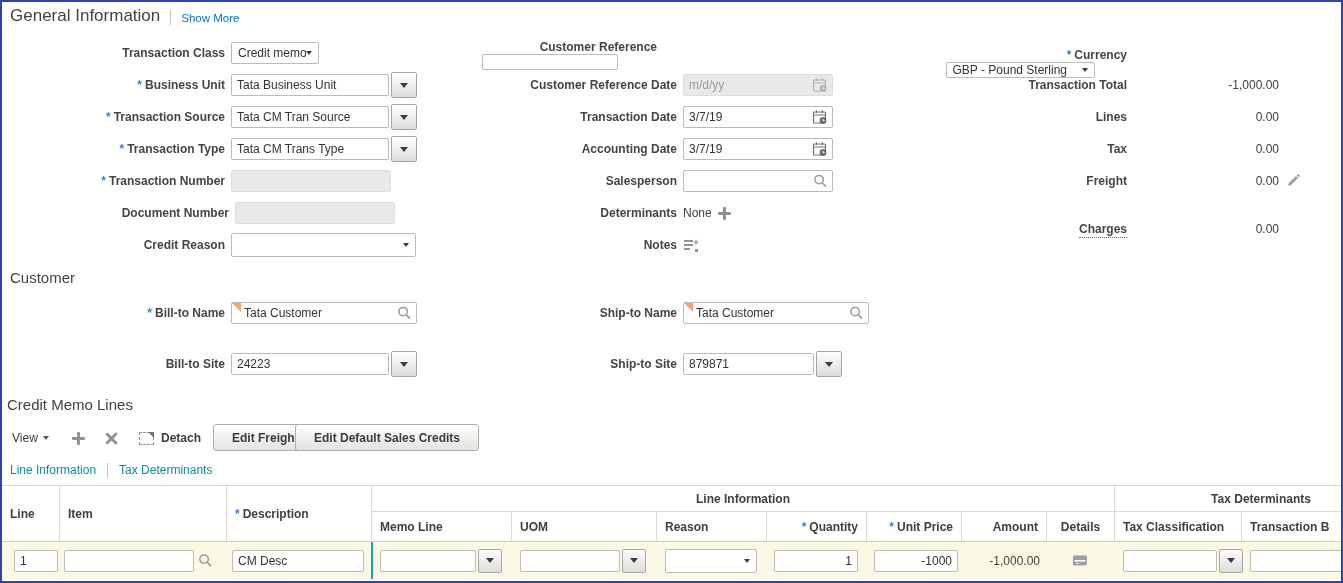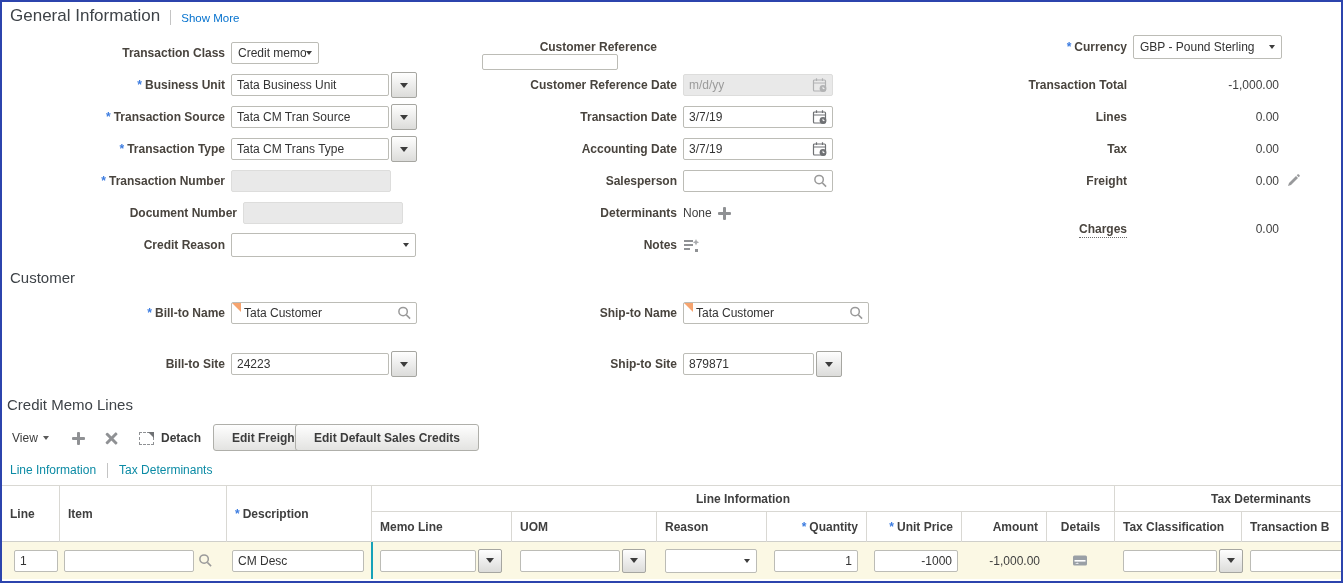--- a/index.html
+++ b/index.html
@@ -121,21 +121,21 @@
           <span class="caret"></span>
         </button>
     </div>
   </div>
 
   <div class="frow" style="top:166px;left:0;">
     <span class="lbl w223"><span class="star">*</span><span class="lbl-text">Transaction Number</span></span>
     <input class="txt" style="width: 160px;" disabled="" value="">
   </div>
 
-  <div class="frow" style="top:198px;left:12px;">
+  <div class="frow" style="top:198px;left:4px;">
     <span class="lbl w223"><span class="lbl-text">Document Number</span></span>
     <input class="txt" style="width: 160px;" disabled="" value="">
   </div>
 
   <div class="frow" style="top:230px;left:0;">
     <span class="lbl w223"><span class="lbl-text">Credit Reason</span></span>
     <div class="nsel" style="width:185px;">
       <span class="nval"></span>
       <span class="caret caret-sm"></span>
     </div>
@@ -222,21 +222,21 @@
       <svg width="17" height="15" viewBox="0 0 17 15">
           <rect x="1" y="2" width="9" height="2" fill="#8f9194"></rect>
           <rect x="1" y="6" width="9" height="2" fill="#8f9194"></rect>
           <rect x="1" y="10" width="6" height="2" fill="#8f9194"></rect>
           <path d="M13 1l1 2.2 2.2 1-2.2 1-1 2.2-1-2.2-2.2-1 2.2-1z" fill="#a9abae"></path>
           <rect x="12" y="11" width="3" height="3" fill="#8f9194"></rect>
         </svg>
     </span>
   </div>
 
-  <div class="frow" style="top:32px;left:905px;">
+  <div class="frow" style="top:46px;left:905px;flex-direction:column;">
     <span class="lbl w220"><span class="star">*</span><span class="lbl-text">Currency</span></span>
     <div class="nsel" style="width:149px;">
       <span class="nval">GBP - Pound Sterling</span>
       <span class="caret caret-sm"></span>
     </div>
   </div>
 
   <div class="frow" style="top:70px;left:905px;">
     <span class="lbl w220"><span class="lbl-text">Transaction Total</span></span>
     <span class="totval">-1,000.00</span>

